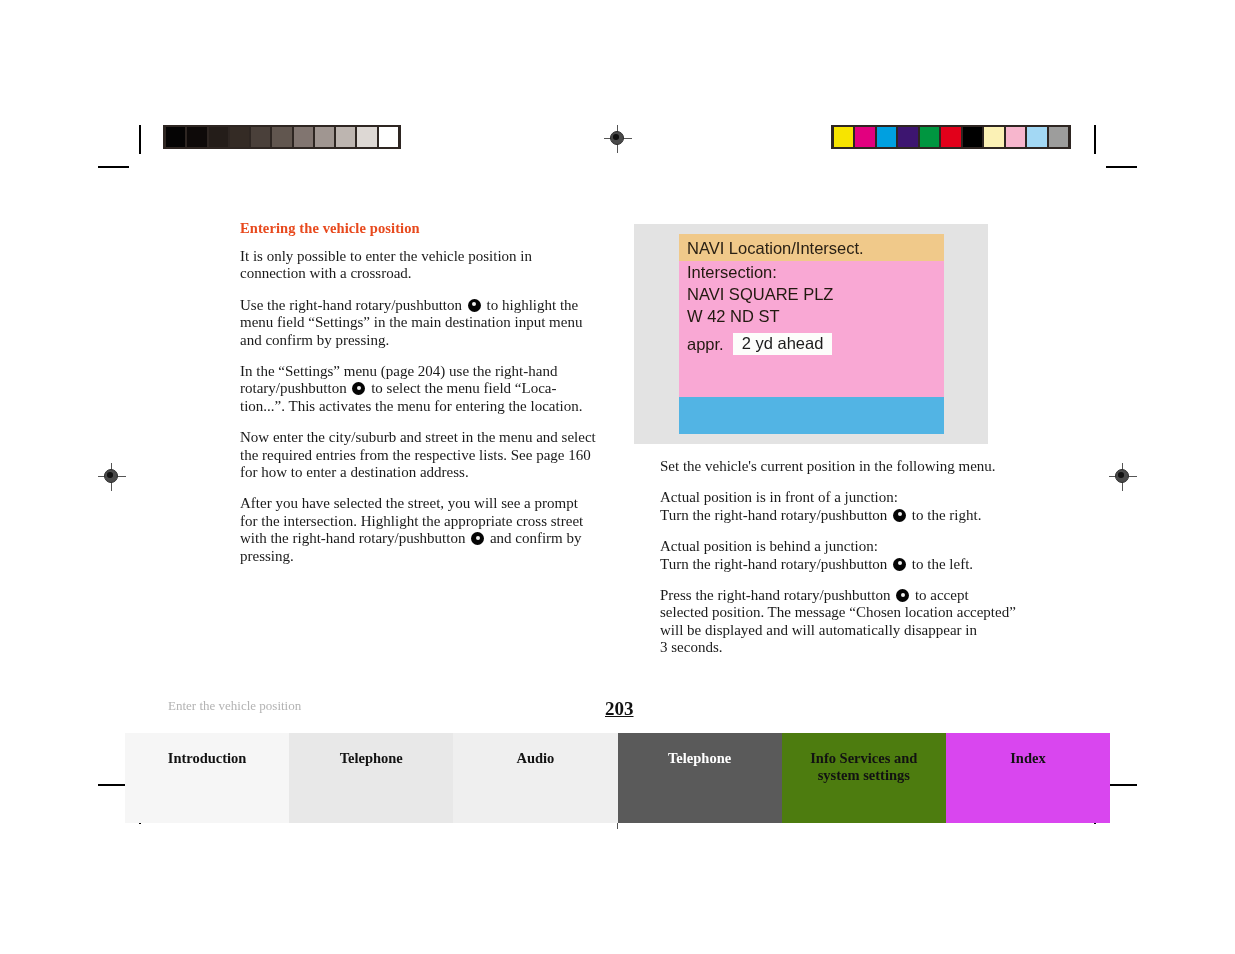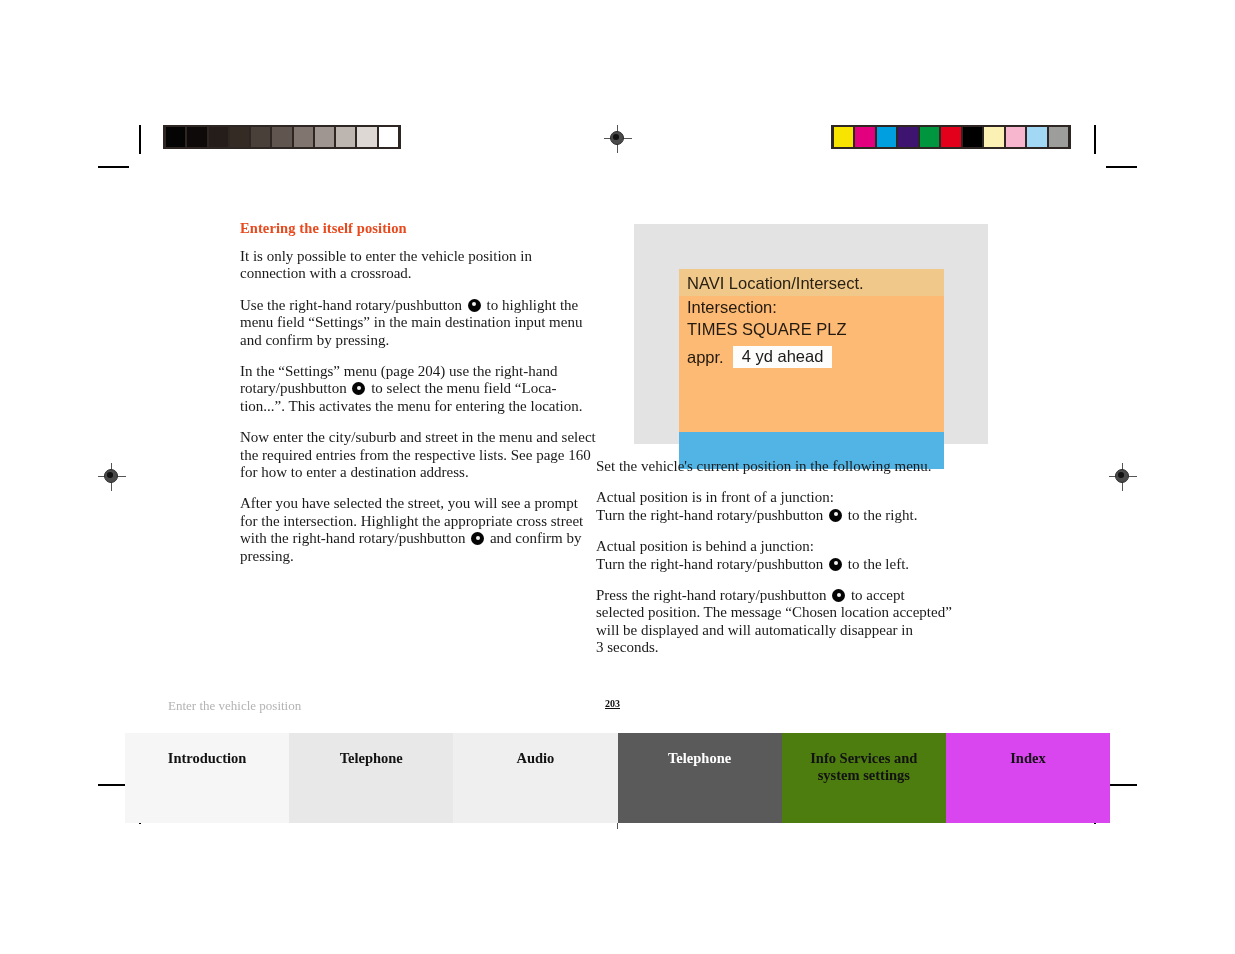--- a/index.html
+++ b/index.html
@@ -45,21 +45,21 @@
     box-sizing: border-box;
   }
   .swatch-strip.gray-strip { left: 163px; top: 125px; width: 238px; height: 24px; }
   .swatch-strip.color-strip { left: 831px; top: 125px; width: 240px; height: 24px; }
   .swatch { flex: 1 1 0; margin: 0 1px; }
 
   
   .page-body { position: absolute; left: 0; top: 0; width: 1235px; height: 954px; }
 
   .col-left  { position: absolute; left: 240px; top: 220px; width: 358px; }
-  .col-right { position: absolute; left: 596px; top: 220px; width: 356px; }
+  .col-right { position: absolute; left: 660px; top: 220px; width: 356px; }
 
   h1.section-heading {
     font-size: 14.5px;
     font-weight: bold;
     color: #e8491d;
     margin: 0 0 11px 0;
     letter-spacing: 0.1px;
   }
 
   p.body-text {
@@ -94,23 +94,22 @@
   .nav-figure {
     position: absolute;
     left: 634px; top: 224px;
     width: 354px; height: 220px;
     background: #e3e3e3;
   }
   .nav-screen {
     position: absolute;
     left: 45px; top: 10px;
     width: 265px; height: 200px;
-    background: #fdba74;
+    background: #f9a8d4;
     overflow: hidden;
-    margin-top: 35px;
   }
   .nav-titlebar {
     background: #f0c98a;
     color: #2a2115;
     font-family: "Liberation Sans", sans-serif;
     font-size: 16.5px;
     font-weight: 500;
     padding: 5px 0 3px 8px;
     white-space: nowrap;
   }
@@ -150,21 +149,21 @@
     position: absolute;
     left: 168px; top: 698px;
     width: 935px; height: 22px;
   }
   .footer-running-head {
     position: absolute; left: 0; top: 0;
     font-size: 13px; color: #b3b3b3;
   }
   .footer-page-number {
     position: absolute; left: 437px; top: 0;
-    font-size: 10px; font-weight: bold; color: #111; text-decoration: underline;
+    font-size: 19px; font-weight: bold; color: #111; text-decoration: underline;
   }
 
   
   .tab-bar {
     position: absolute;
     left: 125px; top: 733px;
     width: 985px; height: 90px;
     display: flex;
   }
   .tab {
@@ -242,38 +241,39 @@
     <div class="swatch" style="background: rgb(0, 0, 0);"></div>
     <div class="swatch" style="background: rgb(251, 241, 181);"></div>
     <div class="swatch" style="background: rgb(247, 182, 205);"></div>
     <div class="swatch" style="background: rgb(163, 216, 244);"></div>
     <div class="swatch" style="background: rgb(157, 157, 156);"></div>
   </div>
 
 <div class="page-body">
 
   <div class="col-left">
-    <h1 class="section-heading">Entering the itself position</h1>
+    <h1 class="section-heading">Entering the vehicle position</h1>
     <div id="left-paras">
         <p class="body-text">It is only possible to enter the vehicle position in connection with a crossroad.</p>
         <p class="body-text">Use the right-hand rotary/pushbutton <span class="rotary-icon"></span> to highlight the menu field “Settings” in the main destination input menu and confirm by pressing.</p>
         <p class="body-text">In the “Settings” menu (page 204) use the right-hand rotary/pushbutton <span class="rotary-icon"></span> to select the menu field “Loca-tion...”. This activates the menu for entering the location.</p>
         <p class="body-text">Now enter the city/suburb and street in the menu and select the required entries from the respective lists. See page 160 for how to enter a destination address.</p>
         <p class="body-text">After you have selected the street, you will see a prompt for the intersection. Highlight the appropriate cross street with the right-hand rotary/pushbutton <span class="rotary-icon"></span> and confirm by pressing.</p>
       </div>
   </div>
 
   <div class="nav-figure">
     <div class="nav-screen">
       <div class="nav-titlebar">NAVI Location/Intersect.</div>
       <div class="nav-line">Intersection:</div>
-      <div class="nav-line">TIMES SQUARE PLZ</div>
+      <div class="nav-line">NAVI SQUARE PLZ</div>
+      <div class="nav-line">W 42 ND ST</div>
       <div class="nav-appr-row">
         <span>appr.</span>
-        <span class="nav-appr-value">4 yd ahead</span>
+        <span class="nav-appr-value">2 yd ahead</span>
       </div>
       <div class="nav-bluebar"></div>
     </div>
   </div>
 
   <div class="col-right" style="top:458px;">
     <div id="right-paras">
         <p class="body-text">Set the vehicle's current position in the following menu.</p>
         <p class="body-text">Actual position is in front of a junction:<br>Turn the right-hand rotary/pushbutton <span class="rotary-icon"></span> to the right.</p>
         <p class="body-text">Actual position is behind a junction:<br>Turn the right-hand rotary/pushbutton <span class="rotary-icon"></span> to the left.</p>

